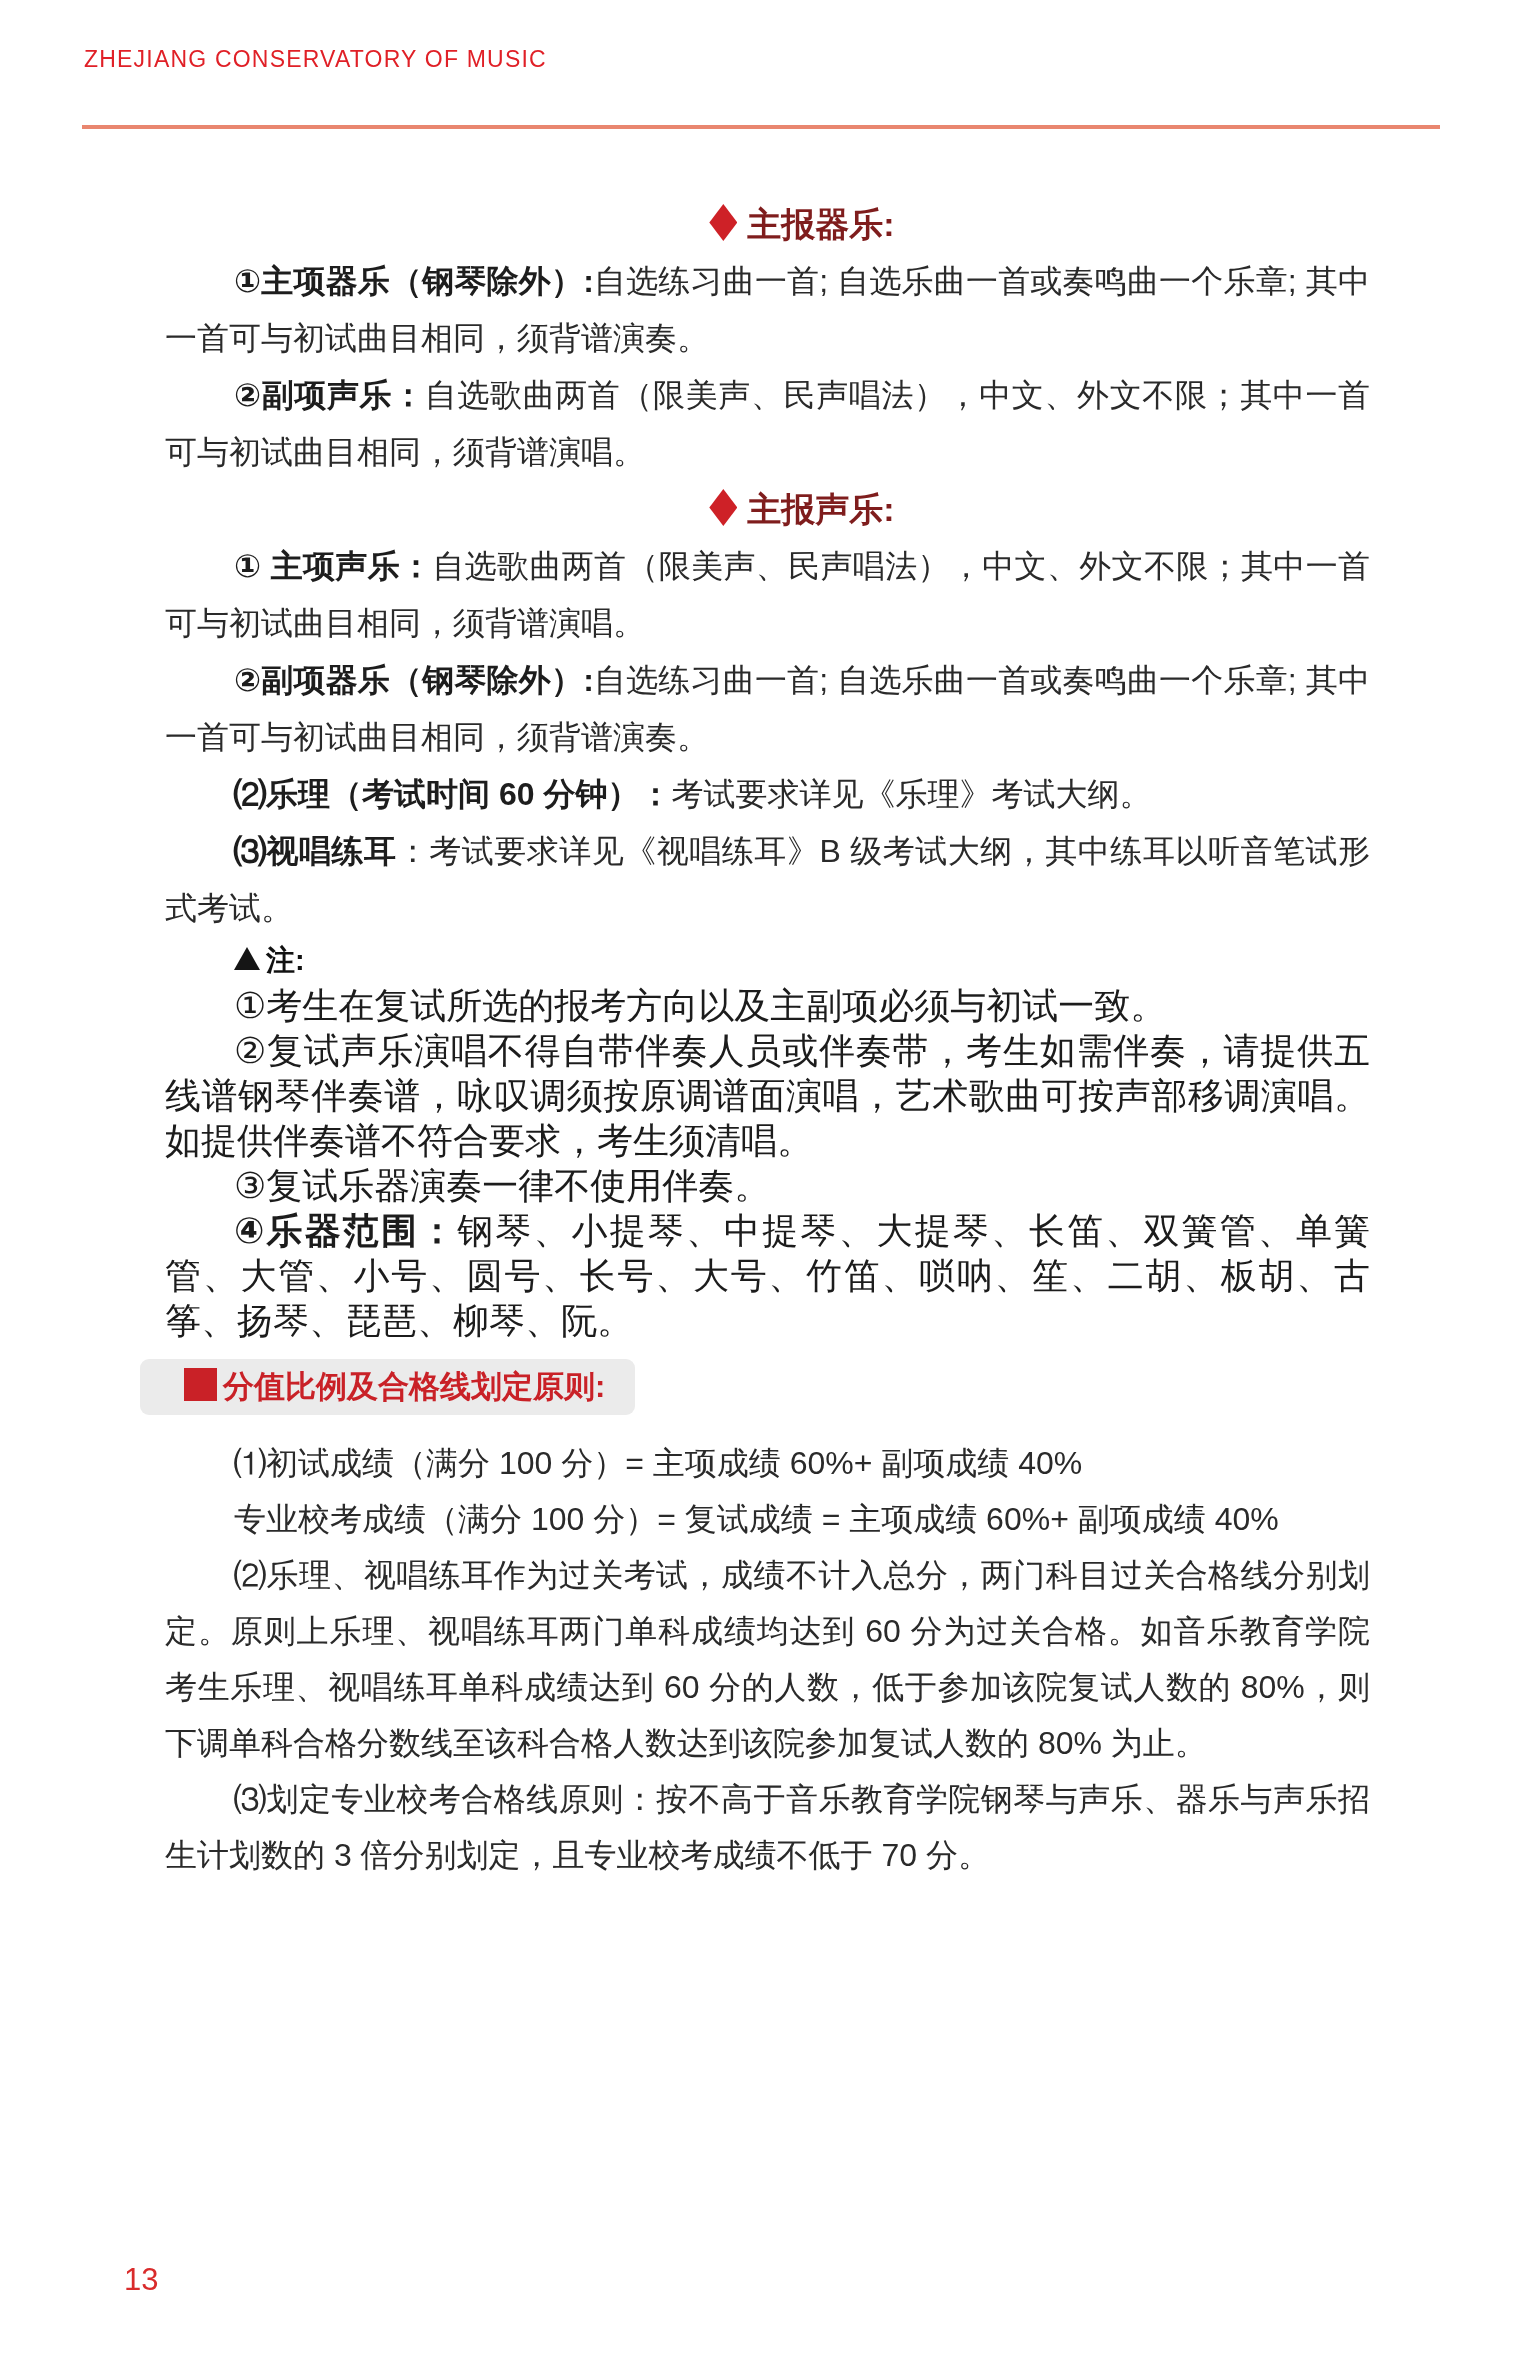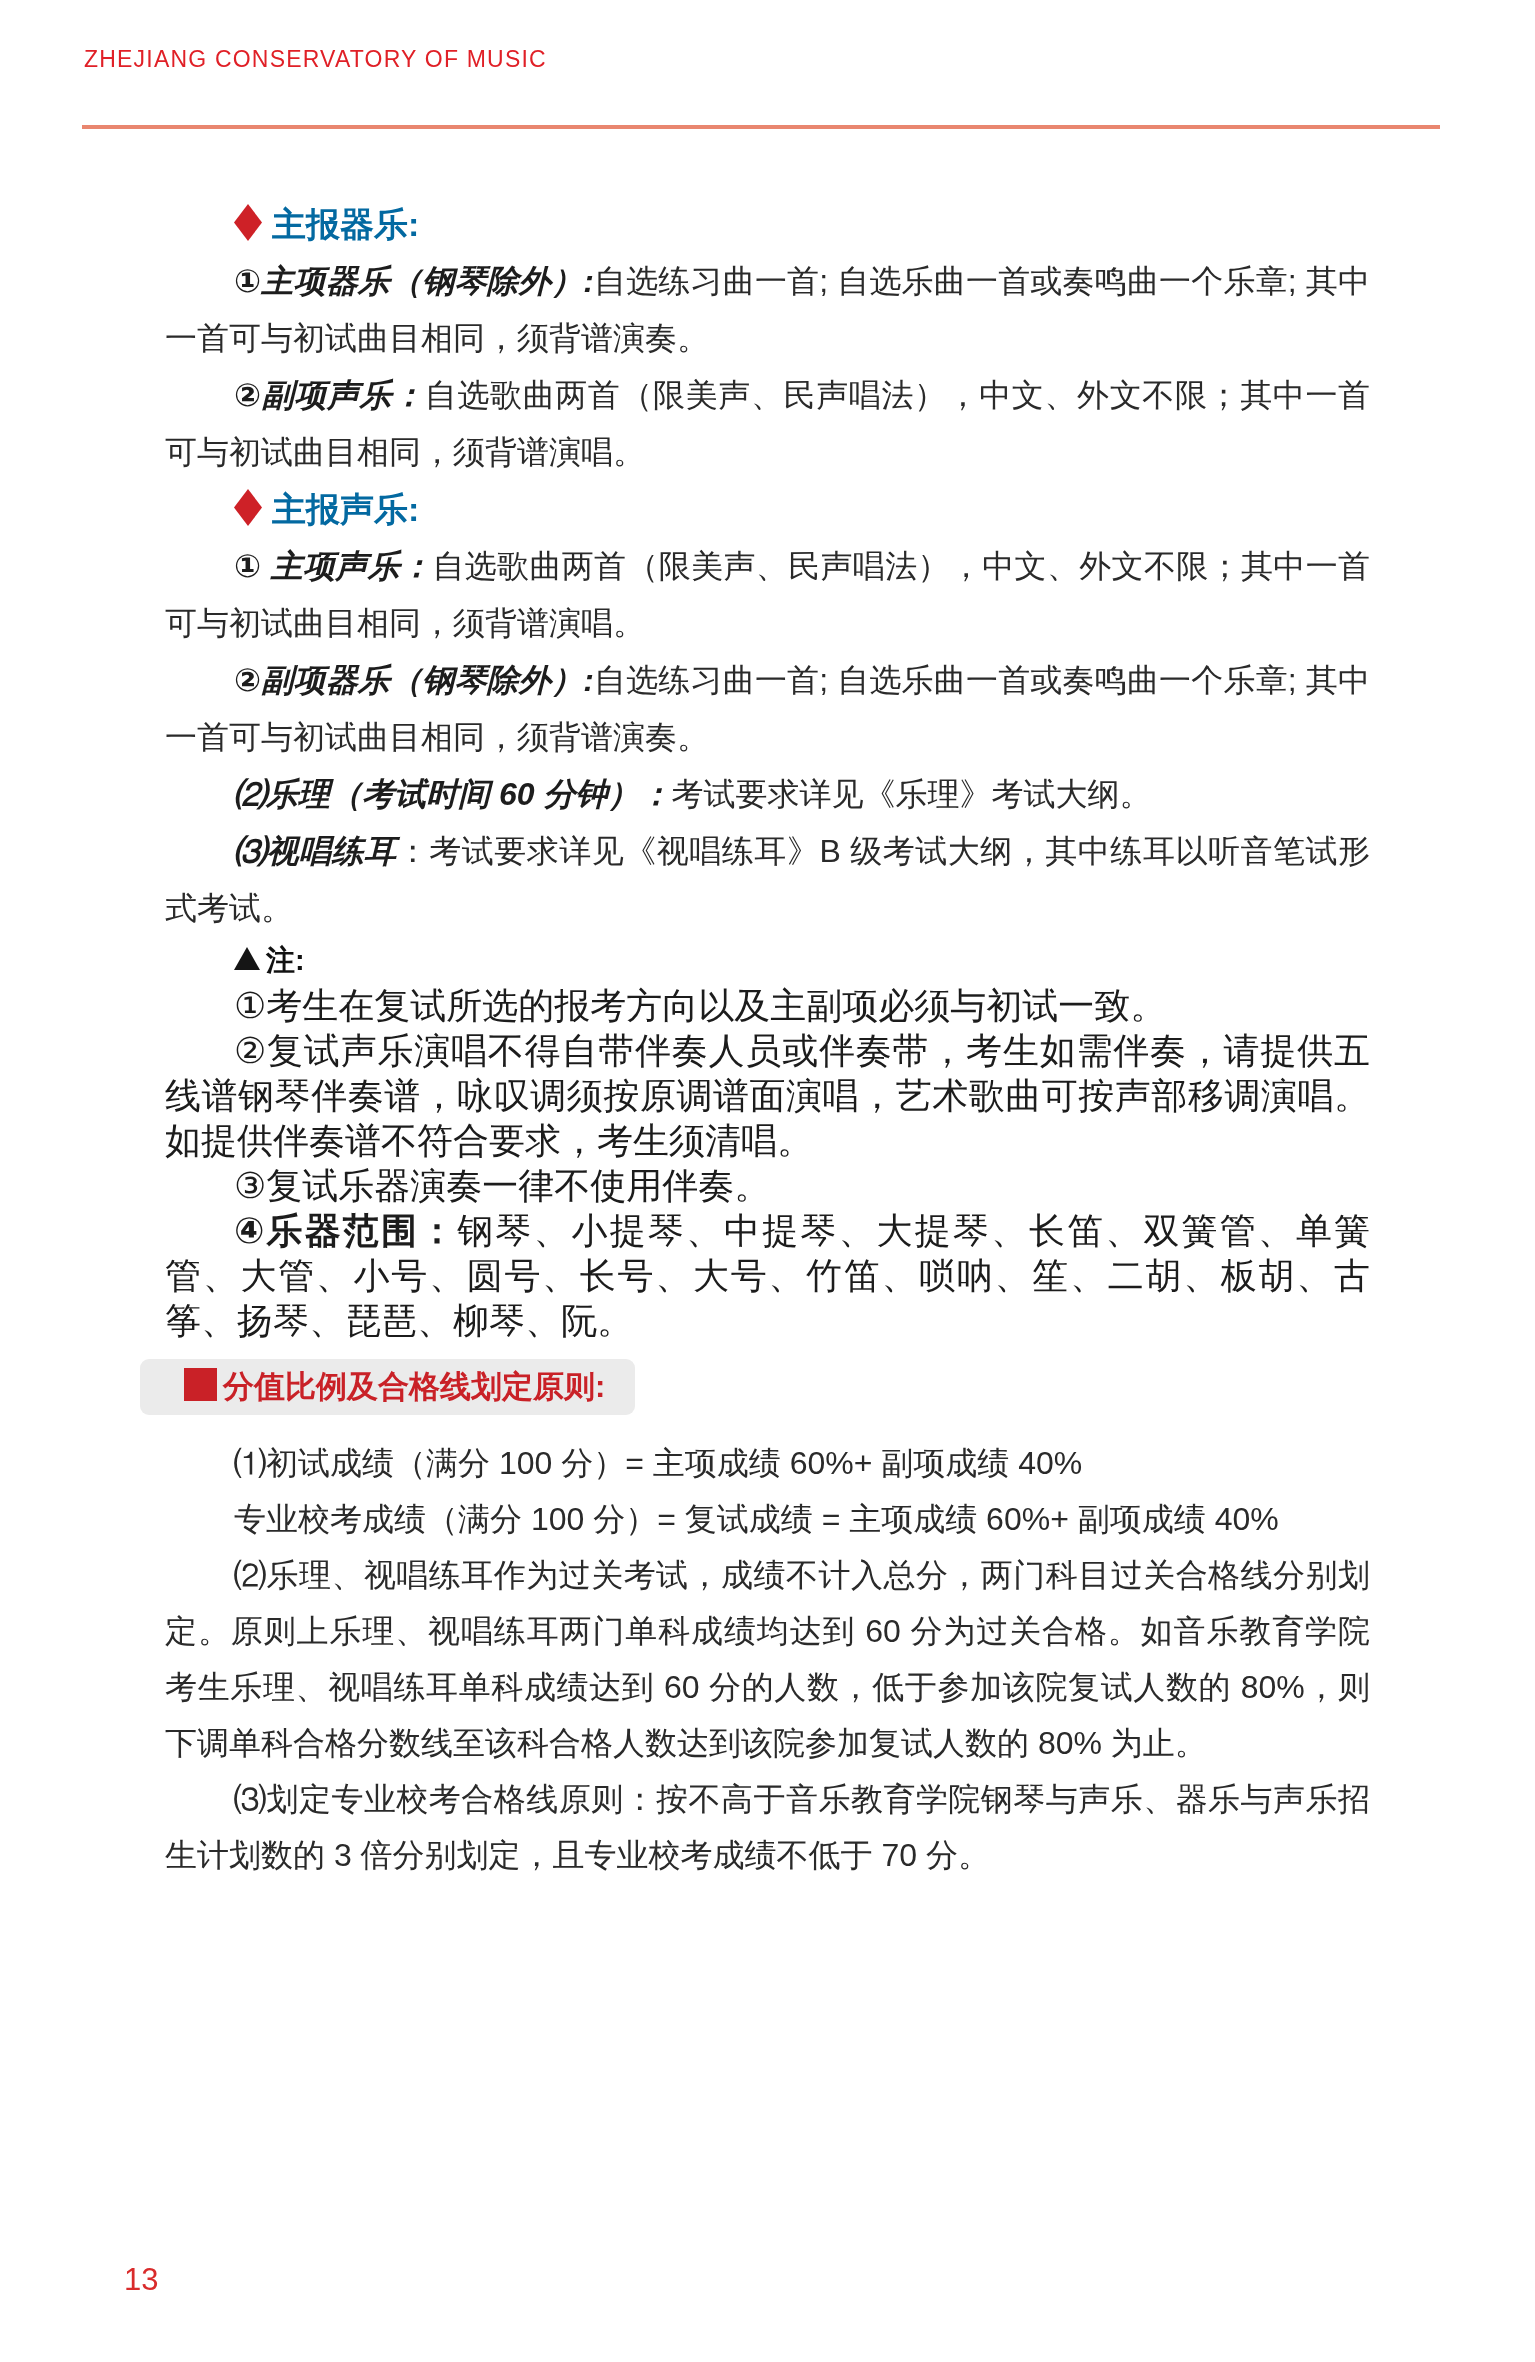--- a/index.html
+++ b/index.html
@@ -19,34 +19,35 @@
   }
   .hdr-rule{
     position:absolute;left:82px;top:125px;
     width:1371px;height:4px;background:#e9866f;
   }
   
   .doc{
     position:absolute;left:165px;top:196px;width:1205px;
   }
   .hd{
-    margin:0;font-size:34px;line-height:57px;font-weight:bold;color:#0369a1;
+    margin:0;font-size:34px;line-height:57px;font-weight:bold;color:#7f1d1d;
     padding-left:69px;
+    text-align:center;
   }
   .dia{
     display:inline-block;width:28px;height:37px;margin-right:10px;
     background:#ce2127;vertical-align:-5px;
     -webkit-clip-path:polygon(50% 0,100% 50%,50% 100%,0 50%);
     clip-path:polygon(50% 0,100% 50%,50% 100%,0 50%);
   }
   .bp{
     margin:0;font-size:32px;line-height:57px;
     text-align:justify;text-indent:69px;color:#2a2a2a;
   }
-  .bp .lbl{font-weight:bold;color:#1d1d1d;font-style:italic;}
+  .bp .lbl{font-weight:bold;color:#1d1d1d;}
   
   .note-head{
     margin:0;font-size:29px;line-height:46px;font-weight:bold;color:#111;
     padding-left:69px;
   }
   .tri{
     display:inline-block;width:0;height:0;margin-right:6px;
     border-left:13px solid transparent;border-right:13px solid transparent;
     border-bottom:23px solid #151515;vertical-align:0px;
   }

